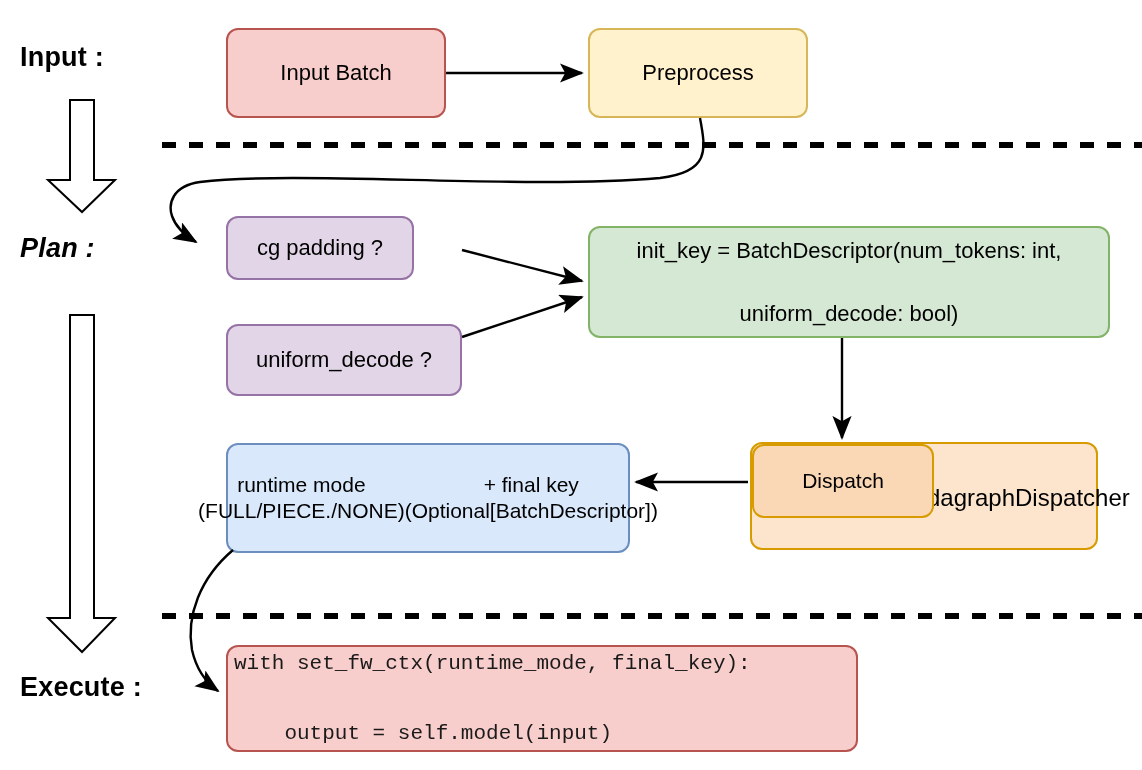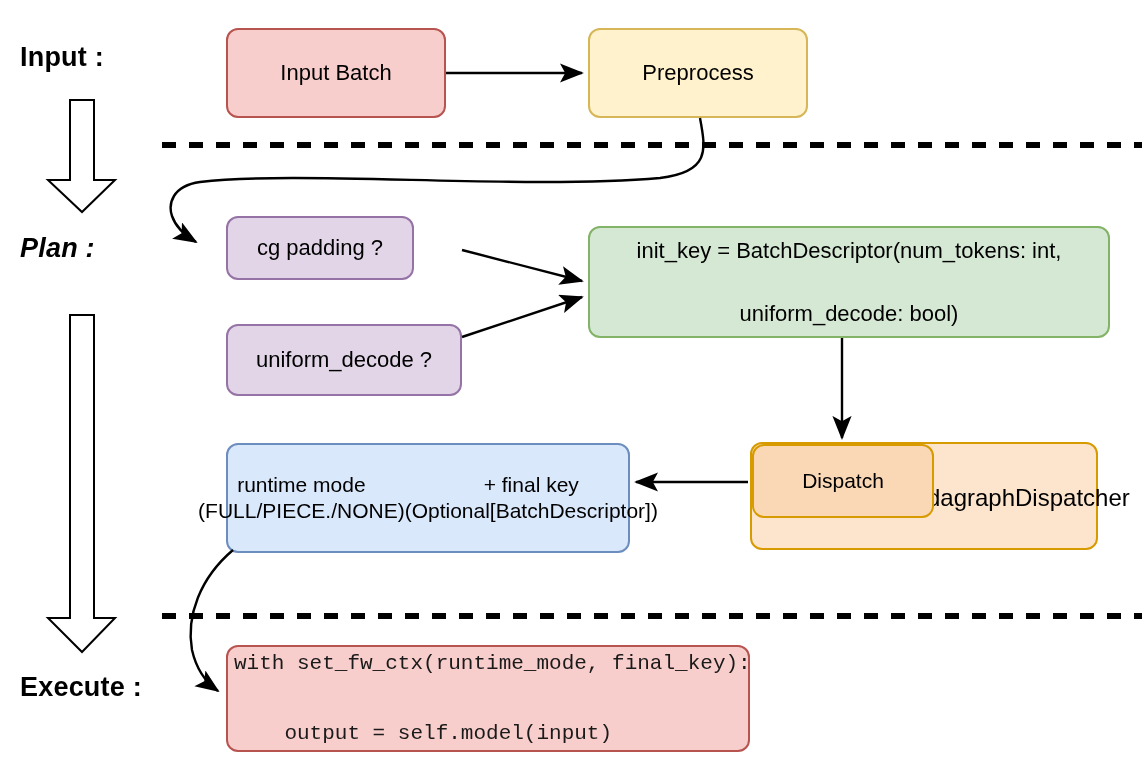--- a/index.html
+++ b/index.html
@@ -138,21 +138,21 @@
     </div>
   </div>
 
   <div class="node fill-orange-inner" style="left:752px; top:444px; width:182px; height:74px; font-size:21px;">Dispatch</div>
 
   <div class="node fill-blue" style="left:226px; top:443px; width:404px; height:110px; justify-content:center; font-size:21px;">
     <span>runtime mode (FULL/PIECE./NONE)</span>
     <span>+ final key (Optional[BatchDescriptor])</span>
   </div>
 
-  <div class="node code fill-pink" style="left:226px; top:645px; width:524px; height:107px; flex-direction:column; align-items:flex-start; justify-content:center;gap:40px;">
+  <div class="node code fill-pink" style="left:226px; top:645px; width:632px; height:107px; flex-direction:column; align-items:flex-start; justify-content:center;gap:40px;">
     <span>with set_fw_ctx(runtime_mode, final_key):</span>
     <span>    output = self.model(input)</span>
   </div>
 
   <svg id="overlay" viewBox="0 0 1142 770">
     <defs>
       <marker id="ah" markerWidth="11" markerHeight="11" refX="9.2" refY="4" orient="auto" markerUnits="strokeWidth">
         <path d="M0,0 L10,4 L0,8 L2.2,4 z" fill="#000000"></path>
       </marker>
     </defs>

